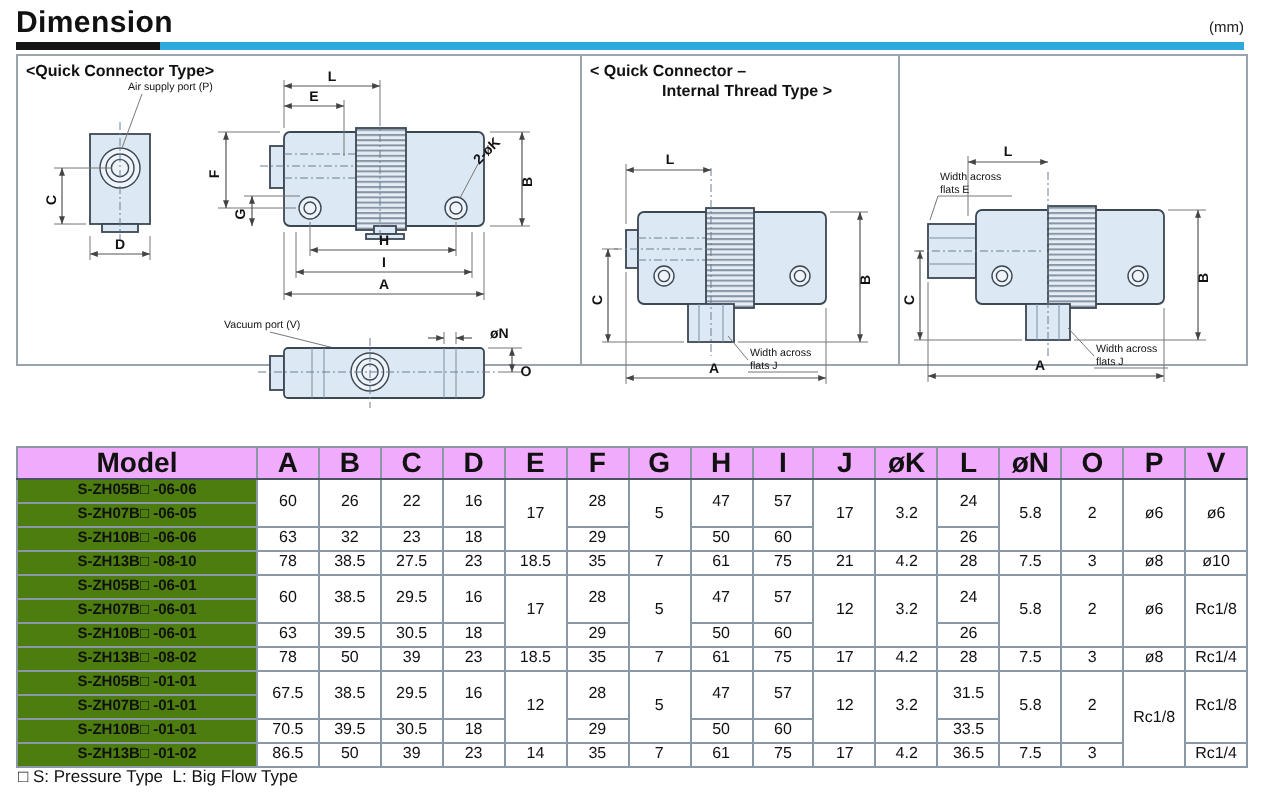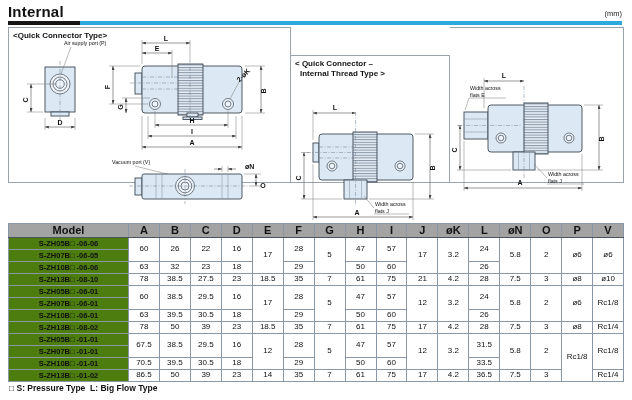--- a/index.html
+++ b/index.html
@@ -8,48 +8,48 @@
     font-family:"Liberation Sans",sans-serif;overflow:hidden;
   }
   .page-title{position:absolute;left:8px;top:3px;font-size:15px;font-weight:bold;letter-spacing:.2px;}
   .unit{position:absolute;right:10px;top:9px;font-size:7.5px;color:#222;}
   .rule-cyan{position:absolute;left:8px;top:21px;width:614px;height:4px;background:#2ea9de;}
   .rule-black{position:absolute;left:8px;top:21px;width:72px;height:4px;background:#161616;}
   .panels{position:absolute;left:8px;top:27px;width:616px;height:156px;display:flex;}
   .panel{position:relative;border:1px solid #9aa4ad;box-sizing:border-box;background:#fff;}
   .panel + .panel{border-left:none;}
   .panel.p1{width:283px;}
-  .panel.p2{width:159px;margin-top:28px;}
+  .panel.p2{width:159px;}
   .panel.p3{width:174px;}
   .ptitle{position:relative;z-index:2;padding:3px 2px 0 4px;font-size:8px;font-weight:bold;line-height:1.2;}
-  .ptitle .l2{display:block;padding-left:5px;}
+  .ptitle .l2{display:block;padding-left:5px;text-align:center;}
   .panel svg{position:absolute;left:0;top:0;z-index:1;}
   
   .body-fill{fill:#dce9f4;stroke:#3c4754;stroke-width:.9;}
   .port-fill{fill:#eef4f9;stroke:#3c4754;stroke-width:.7;}
   .thin{fill:none;stroke:#3c4754;stroke-width:.7;}
   .lite{fill:none;stroke:#7d8da0;stroke-width:.5;}
   .dim{stroke:#555;stroke-width:.6;fill:none;}
   .ext{stroke:#777;stroke-width:.5;fill:none;}
   .cl{stroke:#6b7f93;stroke-width:.5;fill:none;stroke-dasharray:4 1.5 1 1.5;}
   text.dimtxt{font-size:7px;font-weight:bold;fill:#111;font-family:"Liberation Sans",sans-serif;}
   text.small{font-size:5.3px;fill:#111;font-family:"Liberation Sans",sans-serif;}
   
   table{position:absolute;left:8px;top:223px;width:616px;border-collapse:collapse;table-layout:fixed;
         border:1.5px solid #4a545e;}
   th,td{border:1px solid #8a98a5;text-align:center;padding:0;height:11px;line-height:1.05;
         font-size:8px;background:#fff;white-space:nowrap;overflow:hidden;}
-  th{background:#a3a3a3;font-size:11px;height:13px;border-bottom:1.5px solid #4a545e;}
+  th{background:#f0abfc;font-size:14px;height:13px;border-bottom:1.5px solid #4a545e;}
   td.model{background:#4d7c0f;font-weight:bold;font-size:7.5px;}
-  .footnote{position:absolute;left:9px;top:383px;font-size:8.5px;font-weight:bold;white-space:pre;}
+  .footnote{position:absolute;left:9px;top:383px;font-size:8.5px;font-weight:normal;white-space:pre;}
 </style>
 </head>
 <body>
 
-<div class="page-title">Internal</div>
+<div class="page-title">Dimension</div>
 <div class="unit">(mm)</div>
 <div class="rule-cyan"></div>
 <div class="rule-black"></div>
 
 <div class="panels">
 
   <div class="panel p1">
     <div class="ptitle">&lt;Quick Connector Type&gt;</div>
     <svg width="281" height="188" viewBox="0 0 281 188">
       <defs>

